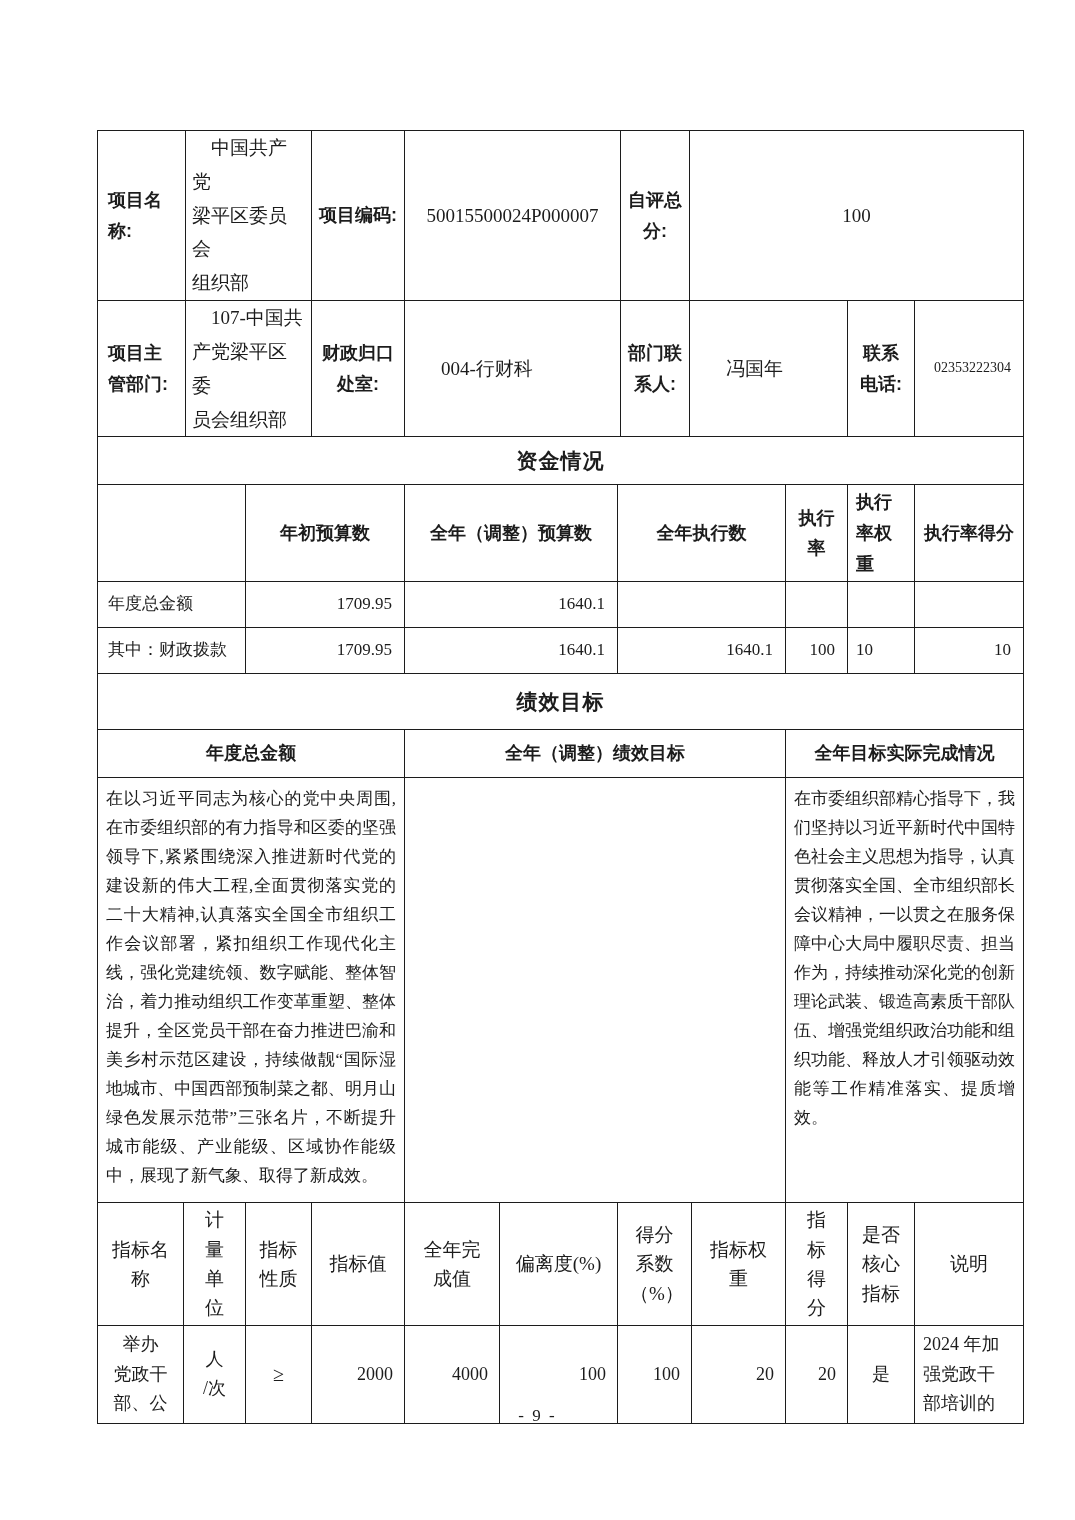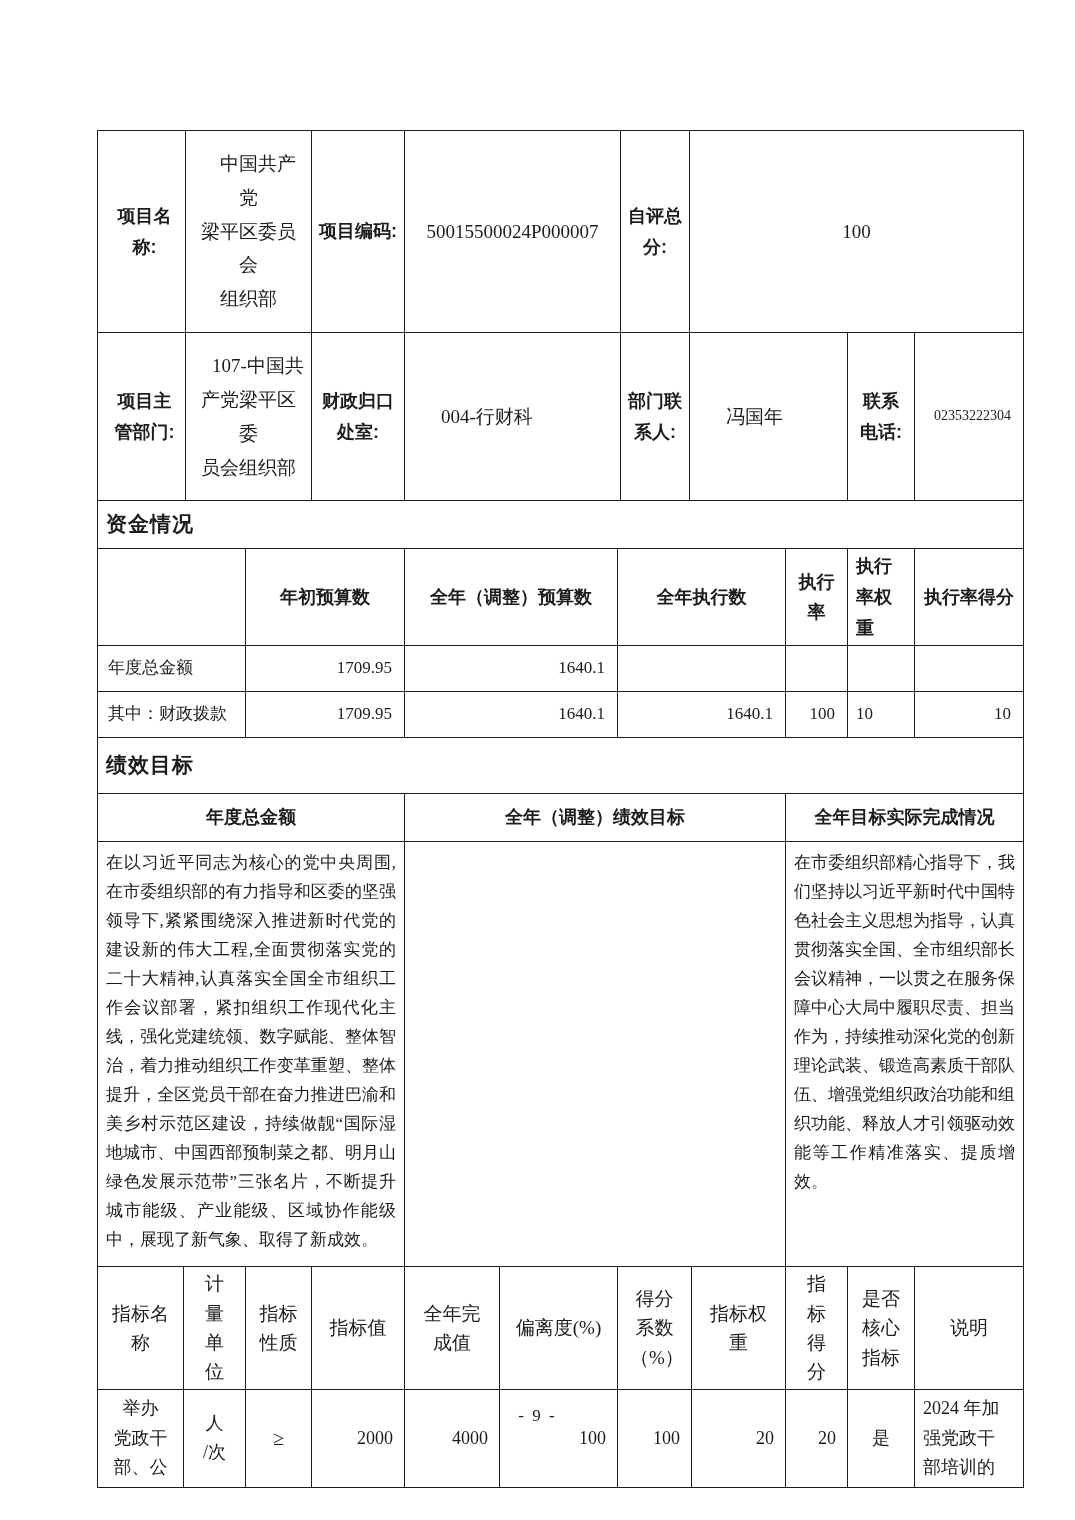--- a/index.html
+++ b/index.html
@@ -29,50 +29,51 @@
     border: 1px solid #1c1c1c;
     vertical-align: middle;
     padding: 2px 8px;
     white-space: pre-line;
     font-size: 17px;
     line-height: 1.7;
     overflow: hidden;
   }
   
   .title-cell {
+    text-align: center;
     font-weight: bold;
     font-size: 21px;
-    font-family: Liberation Serif, serif;
+    font-family: Liberation Sans, sans-serif;
     letter-spacing: 1px;
   }
   
   .lbl {
     font-weight: bold;
     font-family: "Liberation Sans", sans-serif;
     font-size: 18px;
     text-align: center;
     padding: 2px 4px;
   }
-  .lbl-left { text-align: center; padding-left: 10px; margin-top: 12px; }
+  .lbl-left { text-align: left; padding-left: 10px; margin-top: 12px; }
   .hdr {
     font-weight: bold;
     font-family: "Liberation Sans", sans-serif;
     font-size: 18px;
     text-align: center;
     padding: 2px 8px;
   }
   
   .ihdr {
     text-align: center;
     font-size: 19px;
     padding: 2px 12px;
     line-height: 1.55;
   }
   .val { font-size: 19px; line-height: 1.78; }
-  .val-indent { text-indent: 1em; text-align: center; padding: 16px 6px; }
+  .val-indent { text-indent: 1em; text-align: left; padding: 0 6px; }
   .val-center { text-align: center; }
   .val-left { text-align: left; padding-left: 36px; }
   .num { text-align: right; padding-right: 12px; font-size: 17px; }
   .num-left { text-align: left; padding-left: 8px; font-size: 17px; }
   .rowlabel { text-align: left; padding-left: 10px; font-size: 17px; }
   .goal-text {
     vertical-align: top;
     text-align: justify;
     font-size: 17px;
     line-height: 29px;

